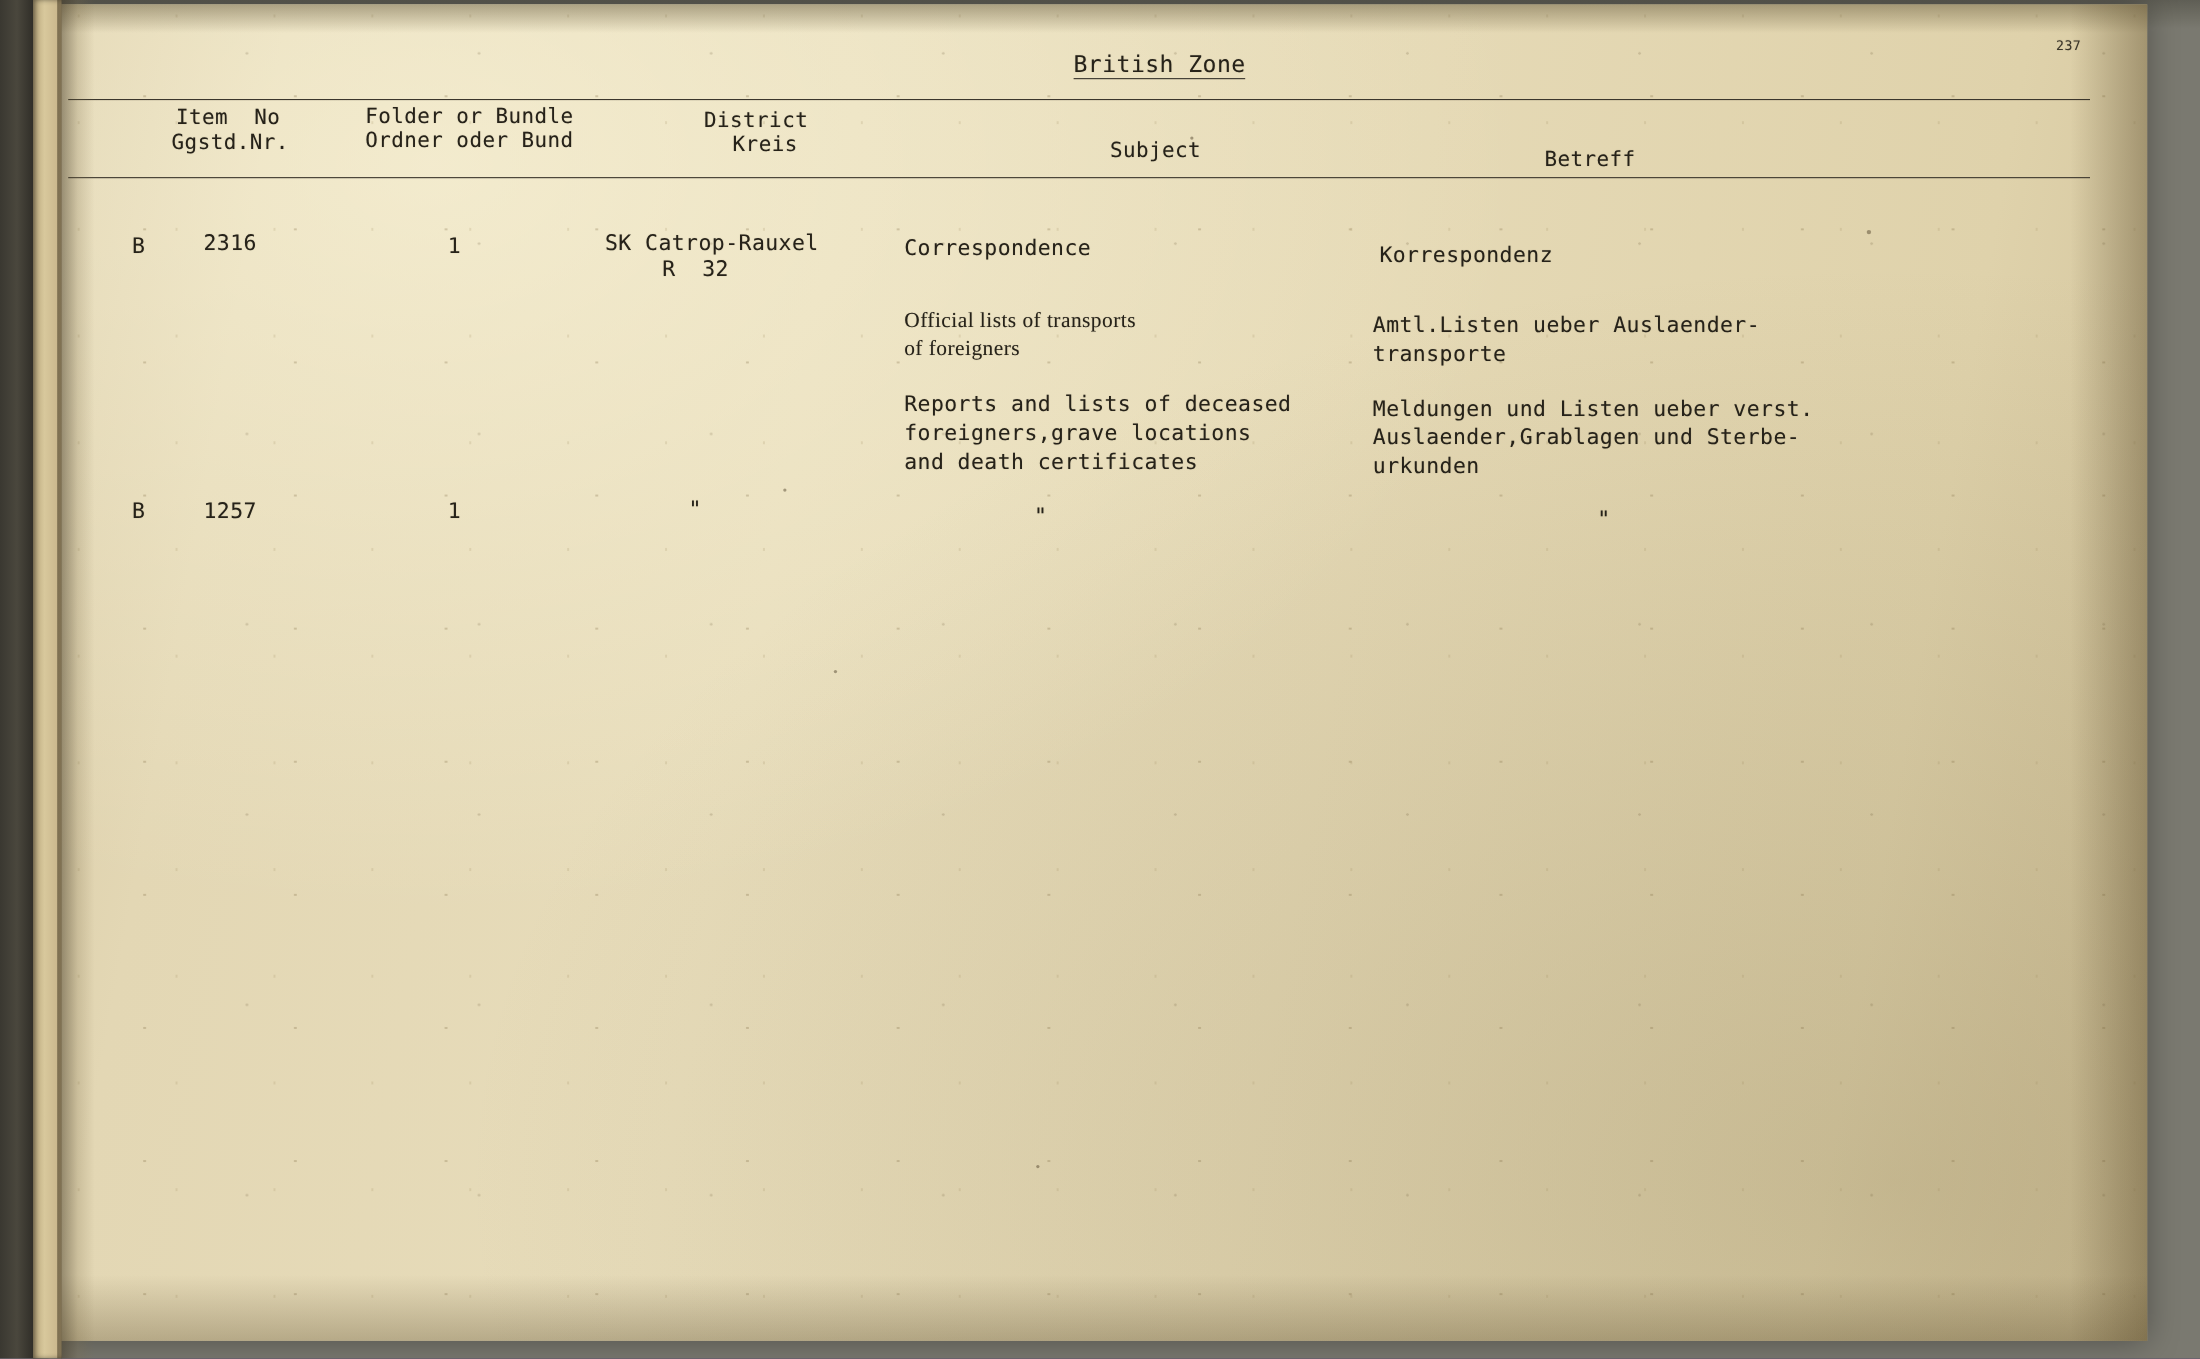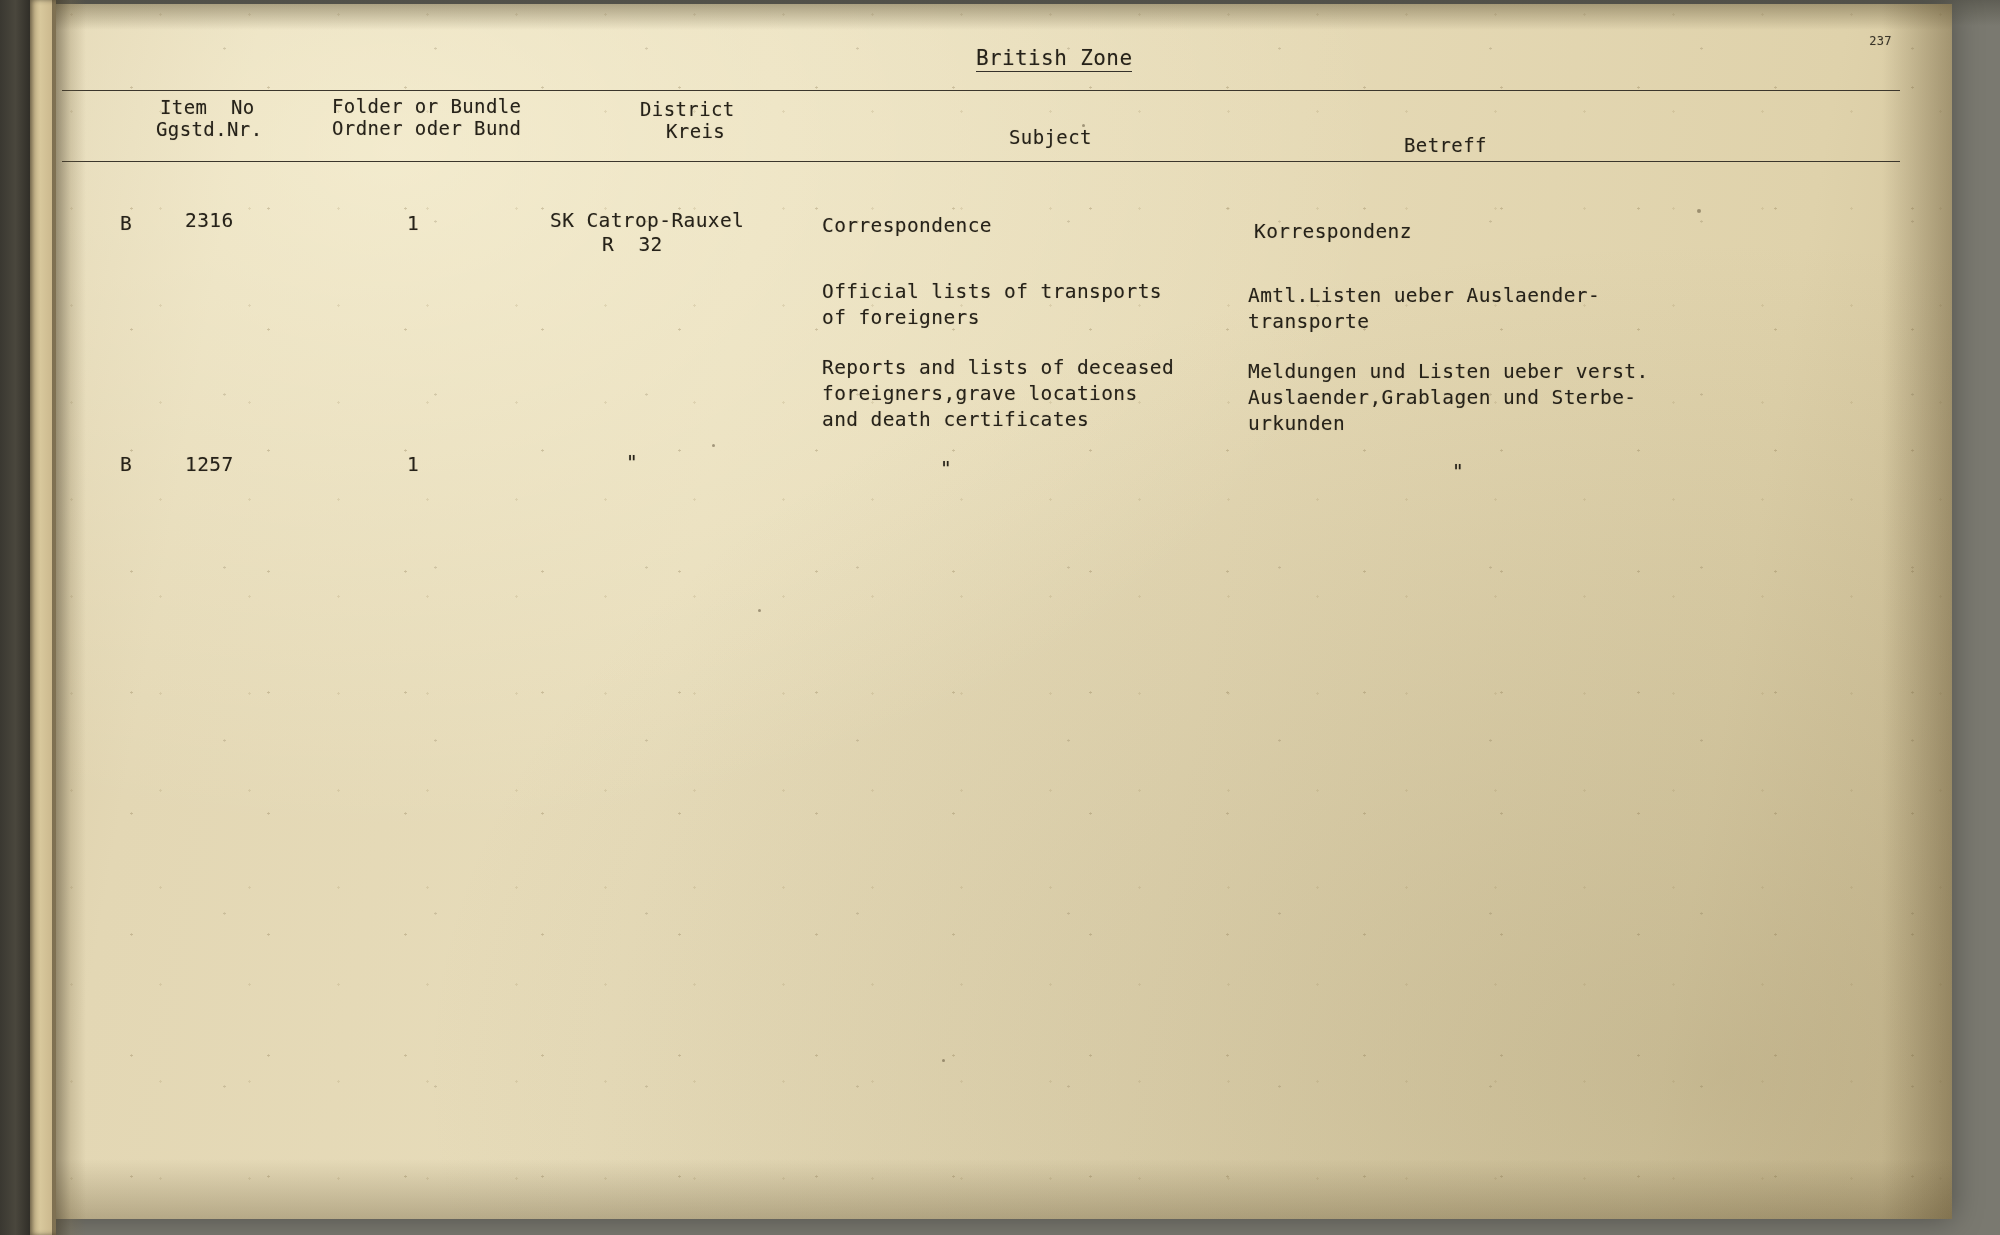--- a/index.html
+++ b/index.html
@@ -158,21 +158,21 @@
   .cell { position: absolute; font-size: 19.5px; line-height: 26px; }
 
   .r1-b    { left: 68px;  top: 207px; }
   .r1-no   { left: 133px; top: 204px; }
   .r1-fold { left: 355px; top: 207px; }
   .r1-dis1 { left: 498px; top: 204px; }
   .r1-dis2 { left: 550px; top: 228px; }
   .r1-sub1 { left: 770px; top: 209px; }
   .r1-bet1 { left: 1202px; top: 215px; }
 
-  .r1-sub2 { left: 770px; top: 275px; }
+  .r1-sub2 { left: 770px; top: 275px; font-family: Liberation Serif, serif; }
   .r1-bet2 { left: 1196px; top: 279px; }
 
   .r1-sub3 { left: 770px; top: 351px; }
   .r1-bet3 { left: 1196px; top: 355px; }
 
   .r2-b    { left: 68px;  top: 448px; }
   .r2-no   { left: 133px; top: 448px; }
   .r2-fold { left: 355px; top: 448px; }
   .r2-dit1 { left: 574px; top: 446px; }
   .r2-dit2 { left: 888px; top: 452px; }

